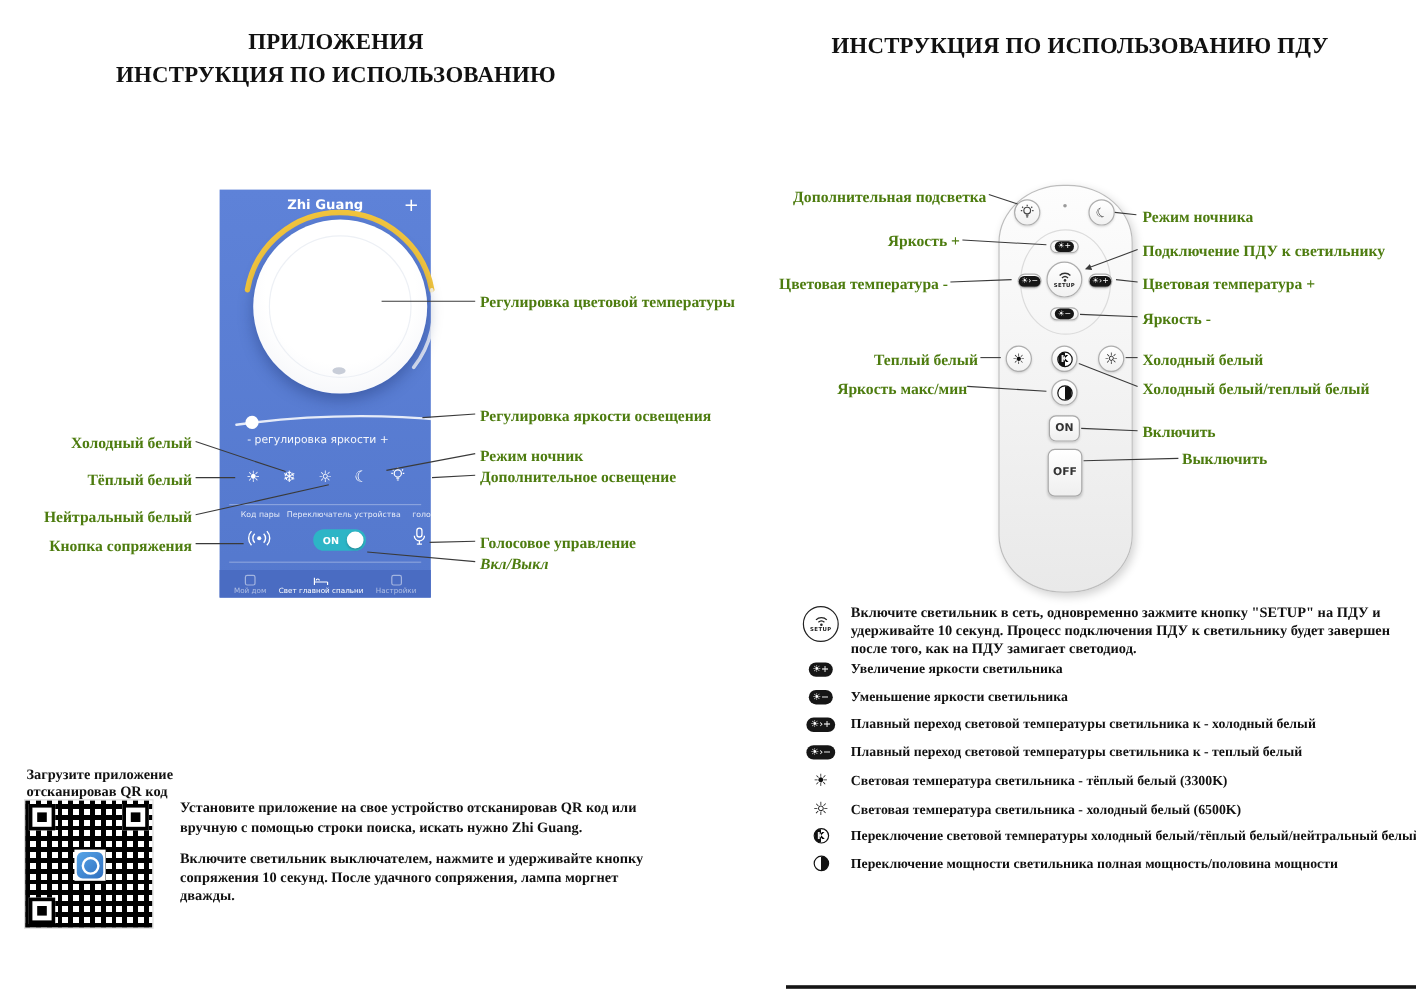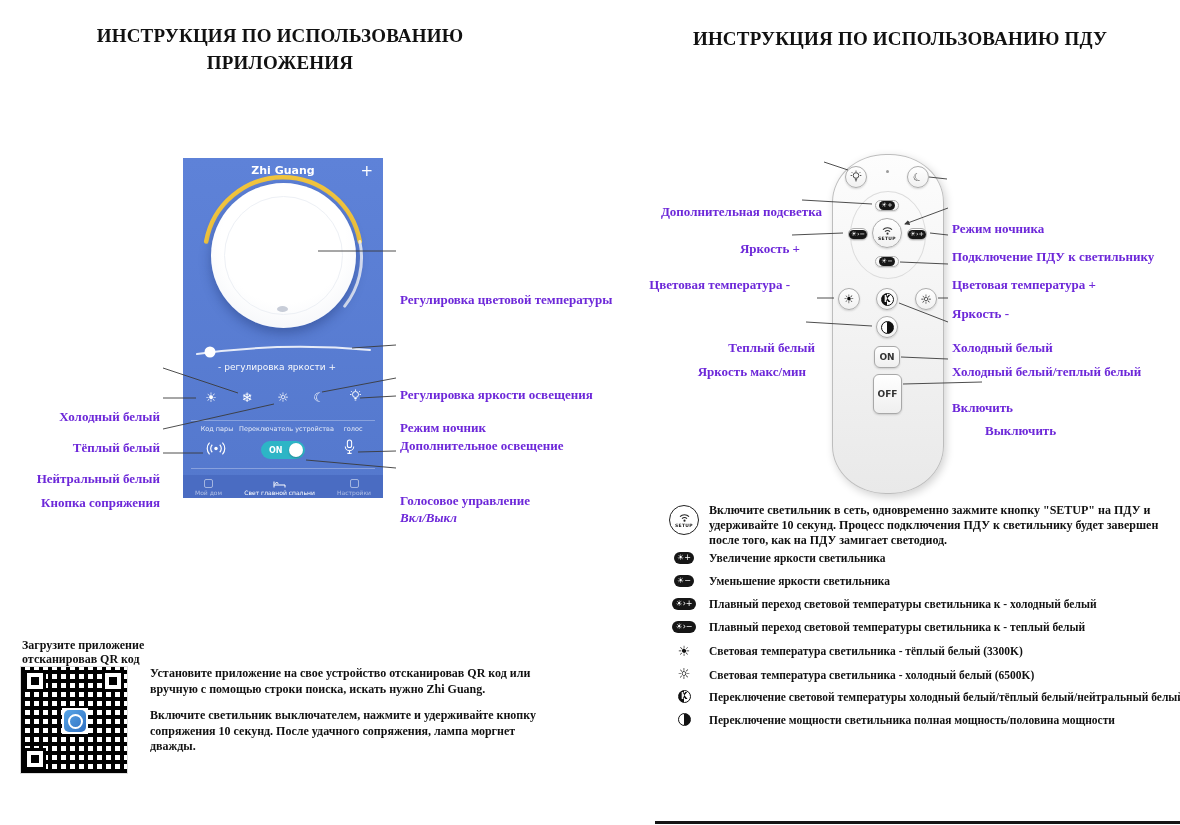--- a/index.html
+++ b/index.html
@@ -1,24 +1,24 @@
 <!DOCTYPE html>
 <html><head>
 <meta charset="utf-8">
 <style>
   html,body{margin:0;padding:0;background:#888;}
   .page{position:relative;width:1180px;height:825px;background:#ffffff;font-family:"Liberation Serif",serif;color:#111;overflow:hidden;margin:0 auto;}
 
   .title{position:absolute;font-size:19px;font-weight:bold;text-align:center;letter-spacing:.2px;line-height:27px;}
 
-  .callout{position:absolute;font-size:13px;font-weight:bold;color:#6d28d9;white-space:nowrap;margin-top:48px;}
+  .callout{position:absolute;font-size:13px;font-weight:bold;color:#4d7c0f;white-space:nowrap;}
   .callout.ra{text-align:right;}
 
   
-  .app{position:absolute;left:183px;top:158px;width:200px;height:340px;background:linear-gradient(180deg,#5e82d8 0%,#5478cd 100%);}
+  .app{position:absolute;left:183px;top:158px;width:176px;height:340px;background:linear-gradient(180deg,#5e82d8 0%,#5478cd 100%);}
   .app-title{text-align:center;line-height:26px;color:#fff;font-size:11px;font-weight:bold;font-family:"DejaVu Sans",sans-serif;}
   .app-add{position:absolute;right:10px;top:4px;color:#fff;font-size:15px;font-family:"DejaVu Sans",sans-serif;cursor:default;}
   .dial{position:absolute;left:28px;top:25px;width:145px;height:145px;border-radius:50%;background:radial-gradient(circle at 50% 40%,#ffffff 55%,#eef0f5 100%);box-shadow:0 5px 12px rgba(15,35,90,.35);}
   .dial::after{content:"";position:absolute;inset:13px;border-radius:50%;border:1px solid #edf0f5;}
   .dial-ind{position:absolute;left:66px;top:123px;width:11px;height:6px;border-radius:50%;background:#c8cdd8;}
   .arc-svg{position:absolute;left:18px;top:15px;}
   .slider-svg{position:absolute;left:10px;top:183px;}
   .slider-label{position:absolute;left:0;right:12px;top:204px;text-align:center;color:rgba(255,255,255,.95);font-size:9px;font-family:"DejaVu Sans",sans-serif;}
   .icon-row{position:absolute;left:10px;right:10px;top:231px;display:flex;justify-content:space-between;align-items:center;padding:0 8px;}
   .ai{color:#fff;font-size:13px;width:20px;text-align:center;font-family:"DejaVu Sans",sans-serif;}
@@ -73,22 +73,22 @@
 
   .bottom-bar{position:absolute;left:655px;top:821px;width:525px;height:3px;background:#151515;}
   svg{display:block;}
 </style>
 </head>
 <body>
 
 <div class="page">
 
   <div class="title" style="left:55px;top:22px;width:450px;">
+    <div>ПРИЛОЖЕНИЯ</div>
     <div>ИНСТРУКЦИЯ ПО ИСПОЛЬЗОВАНИЮ</div>
-    <div>ПРИЛОЖЕНИЯ</div>
   </div>
   <div class="title" style="left:660px;top:25px;width:480px;">
     <div>ИНСТРУКЦИЯ ПО ИСПОЛЬЗОВАНИЮ ПДУ</div>
   </div>
 
   <div class="app">
     <div class="app-title">Zhi Guang</div>
     <div class="app-add">+</div>
 
     <svg class="arc-svg" width="164" height="164" viewBox="0 0 164 164">

